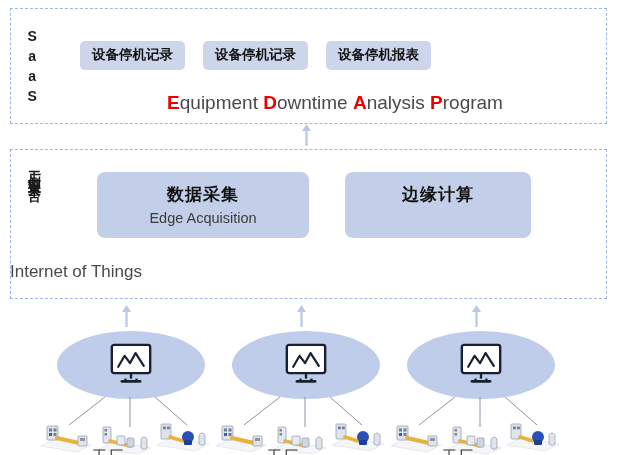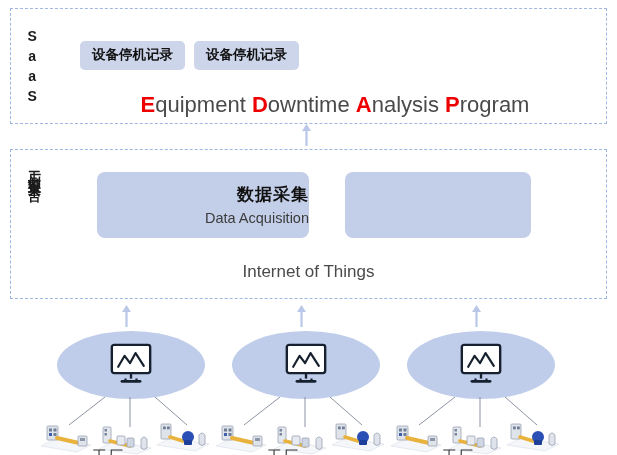--- a/index.html
+++ b/index.html
@@ -38,52 +38,52 @@
     white-space: nowrap;
   }
   #saas-label  { left: 24px; top: 28px;  font-size: 14px; letter-spacing: 4px; }
   #plant-label { left: 26px; top: 160px; font-size: 13px; letter-spacing: 3px; }
 
   
   #saas-buttons {
     position: absolute;
     left: 80px; top: 41px;
     display: flex;
-    gap: 9px;
+    gap: 18px;
   }
   .pill {
     background: #ccd5ea;
     border-radius: 5px;
     padding: 7px 12px 8px 12px;
     font-size: 13.5px;
     font-weight: bold;
     color: #111111;
     white-space: nowrap;
     line-height: 1;
     cursor: pointer;
   }
 
   
   #edap-title {
     position: absolute;
     left: 80px; top: 92px;
     width: 510px;
     text-align: center;
-    font-size: 22px;
+    font-size: 19px;
     color: #4a4a4a;
     white-space: nowrap;
   }
   #edap-title .cap { color: #ee0000; font-weight: bold; }
 
   
   .platform-box {
     position: absolute;
     background: #c3cfe8;
     border-radius: 8px;
-    text-align: right;
+    text-align: center;
     box-sizing: border-box;
     cursor: pointer;
   }
   #box-data { left: 97px;  top: 172px; width: 212px; height: 66px; }
   #box-edge { left: 345px; top: 172px; width: 186px; height: 66px; }
   .platform-box .cn {
     display: block;
     font-size: 17px;
     font-weight: bold;
     color: #111111;
@@ -94,21 +94,21 @@
     display: block;
     font-size: 14.5px;
     color: #3b3b3b;
     margin-top: 4px;
   }
 
   #iot-label {
     position: absolute;
     left: 10px; top: 262px;
     width: 597px;
-    text-align: center;
+    text-align: left;
     font-size: 17px;
     color: #4a4a4a;
   }
 
   
   .up-arrow {
     position: absolute;
     width: 11px;
     height: 22px;
     overflow: visible;
@@ -167,44 +167,46 @@
 </head>
 <body>
 
 <div class="panel" id="saas-panel"></div>
 
 <div class="vlabel" id="saas-label">SaaS</div>
 
 <div id="saas-buttons">
   <div class="pill">设备停机记录</div>
   <div class="pill">设备停机记录</div>
+  <div class="pill">设备停机报表</div>
 </div>
 
 <div id="edap-title">
   <span class="cap">E</span><span>quipment</span>
   <span class="cap">D</span><span>owntime</span>
   <span class="cap">A</span><span>nalysis</span>
   <span class="cap">P</span><span>rogram</span>
 </div>
 
 <svg class="up-arrow" id="arrow-mid" viewBox="0 0 11 22">
   <path d="M5.5 22 L5.5 6" stroke="#b9c8e8" stroke-width="2.2" fill="none"></path>
   <path d="M5.5 0 L10 7 L1 7 Z" fill="#b9c8e8"></path>
 </svg>
 
 <div class="panel" id="plant-panel"></div>
 
 <div class="vlabel" id="plant-label">工厂侧采集平台</div>
 
 <div class="platform-box" id="box-data">
   <span class="cn">数据采集</span>
-  <span class="en">Data Acquisition</span>
+  <span class="en">Edge Acquisition</span>
 </div>
 
 <div class="platform-box" id="box-edge">
+  <span class="cn">边缘计算</span>
 </div>
 
 <div id="iot-label">Internet of Things</div>
 
 <div class="factory-group" id="factory-1">
   <svg class="up-arrow group-arrow" viewBox="0 0 11 22">
     <path d="M5.5 22 L5.5 6" stroke="#b9c8e8" stroke-width="2.2" fill="none"></path>
     <path d="M5.5 0 L10 7 L1 7 Z" fill="#b9c8e8"></path>
   </svg>
   <div class="cloud-ellipse"></div>

